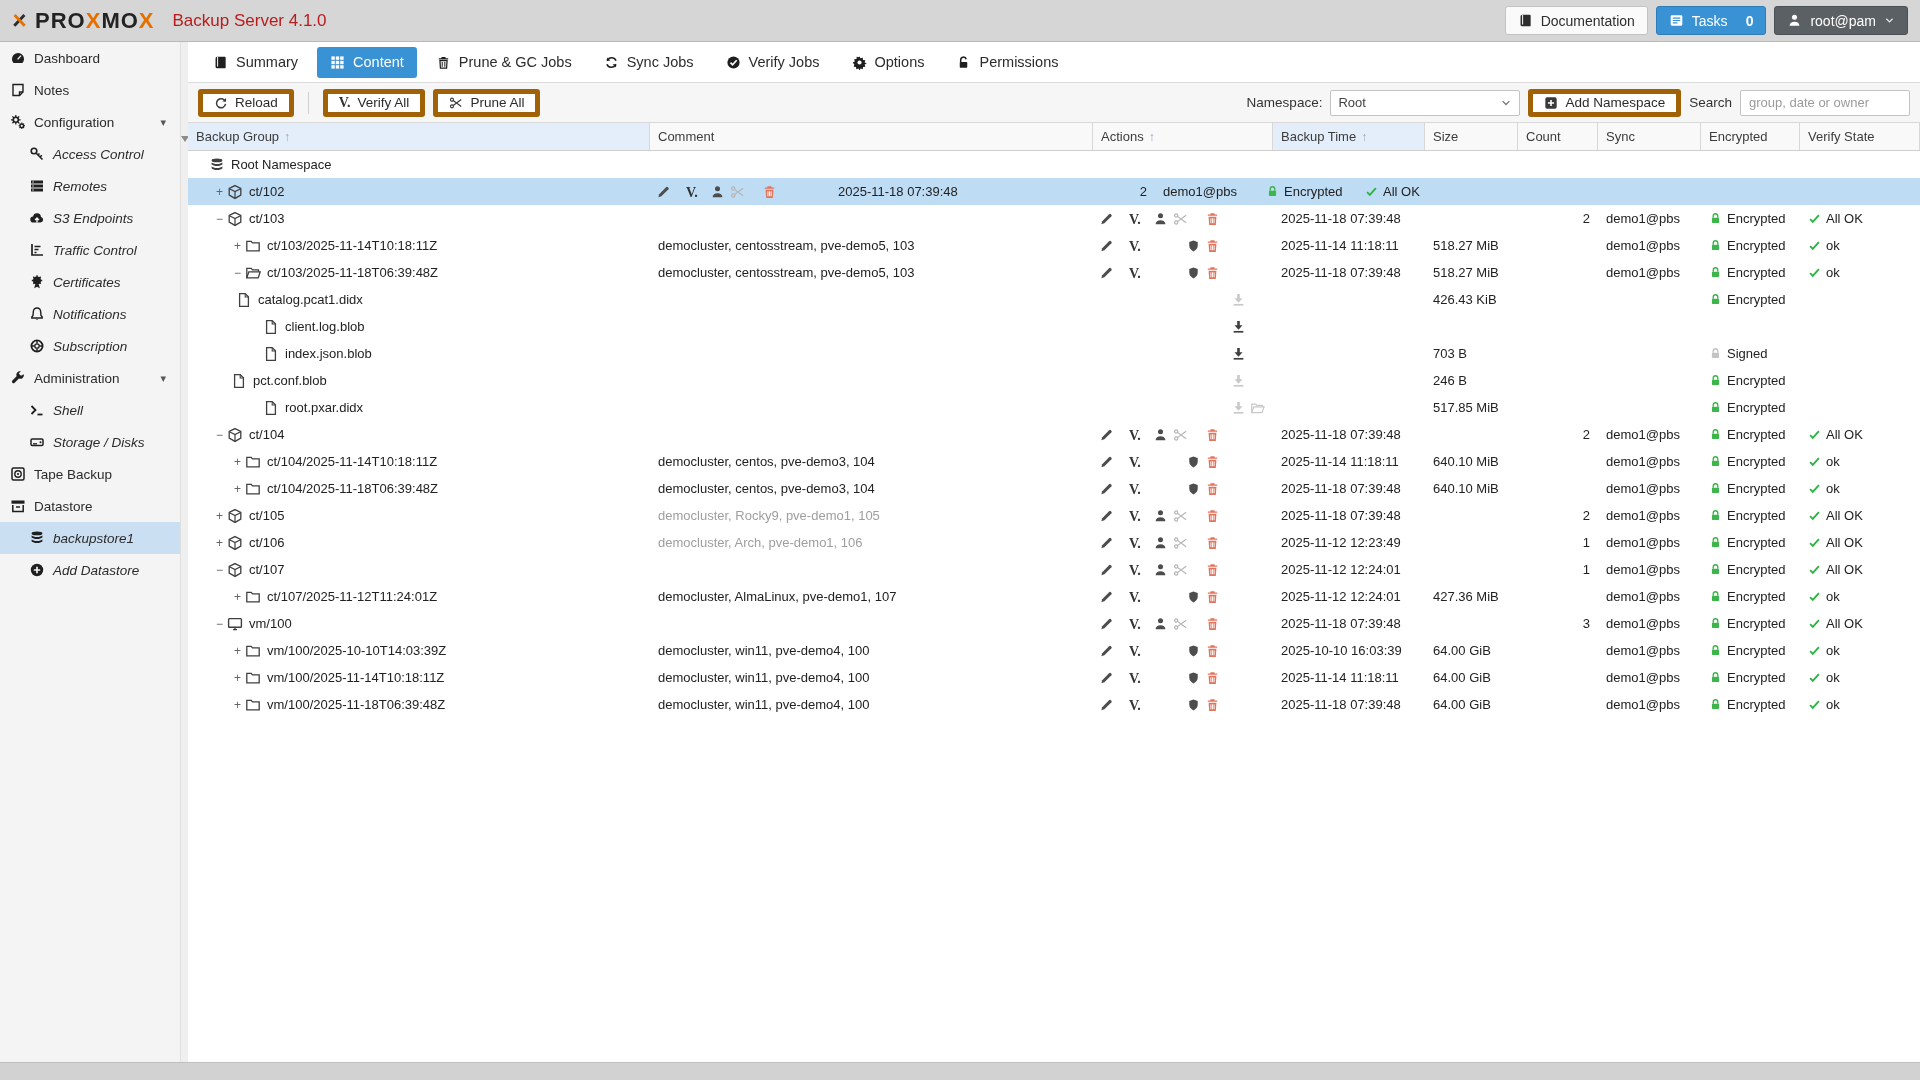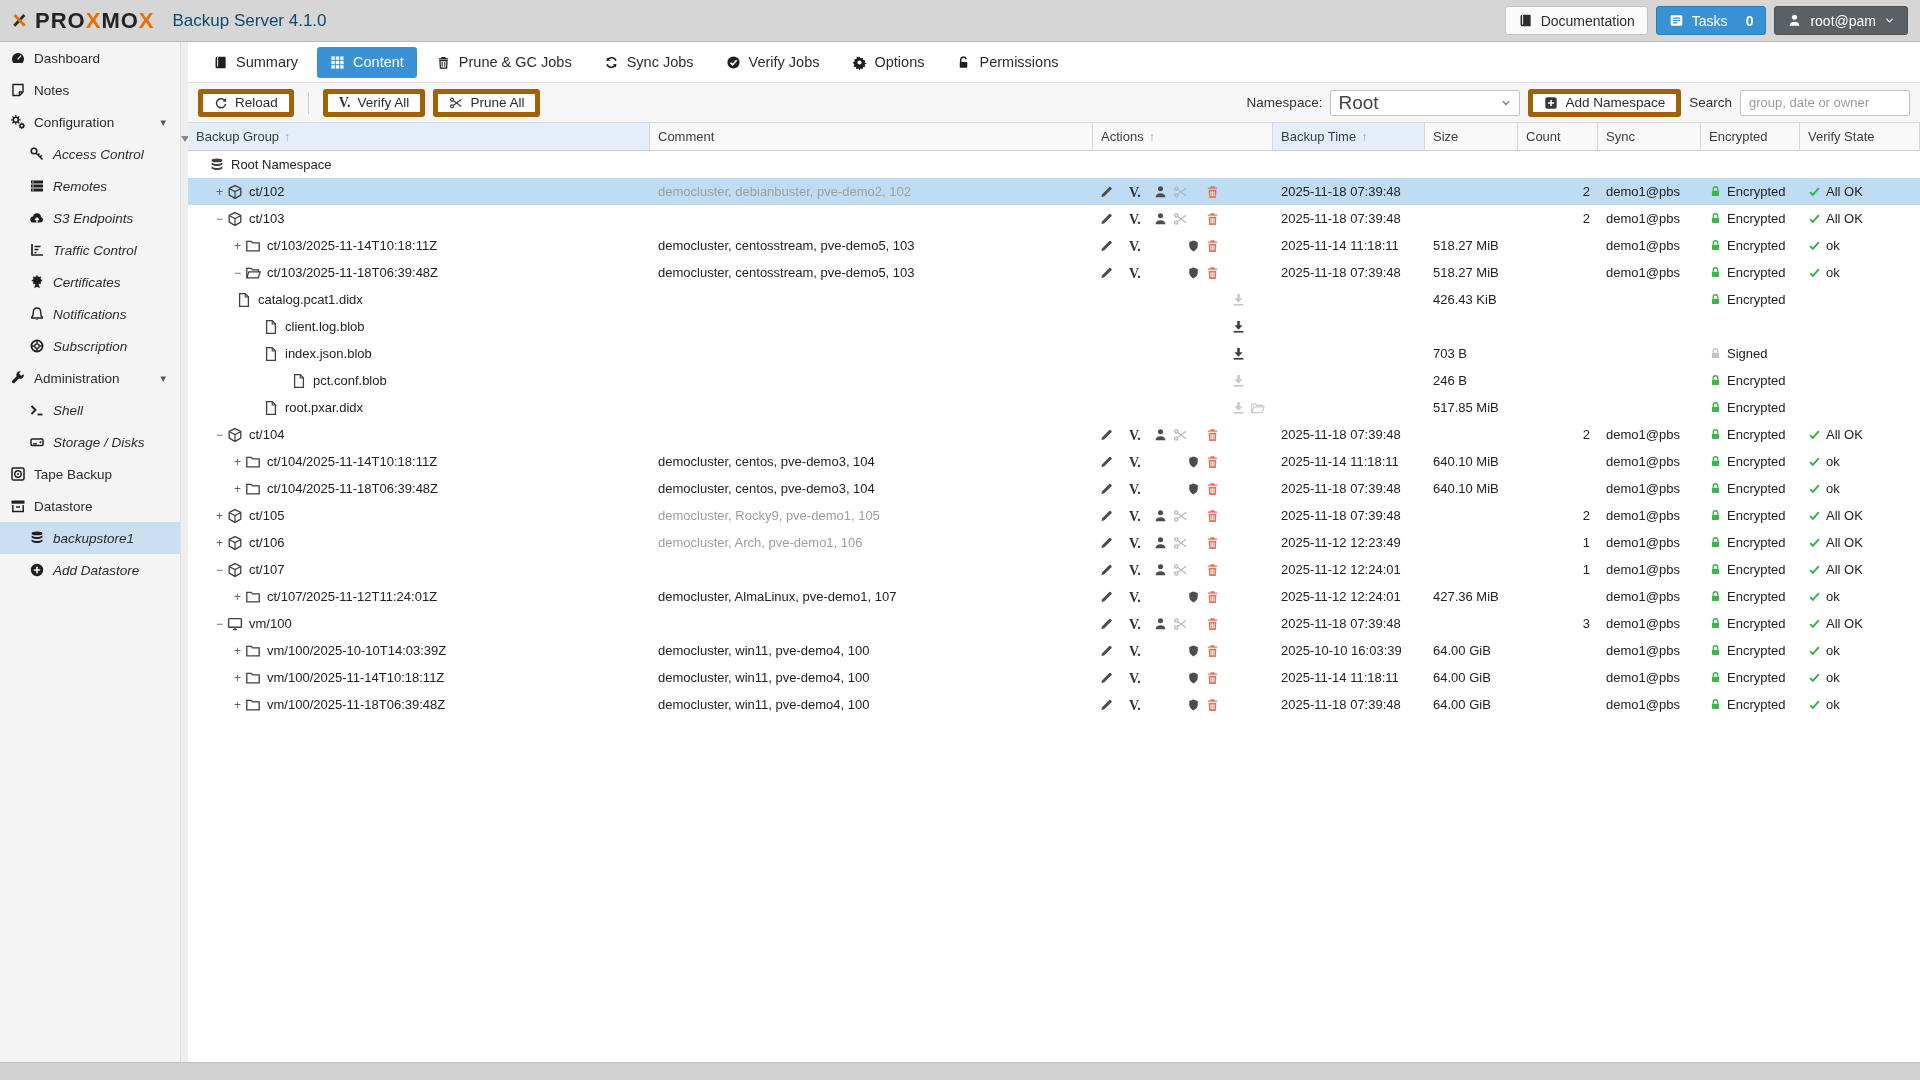--- a/index.html
+++ b/index.html
@@ -5,21 +5,21 @@
   html,body{margin:0;padding:0;background:#e8e8e8;}
   .app{position:relative;width:1920px;height:1080px;background:#fff;overflow:hidden;
        font-family:"Liberation Sans",sans-serif;-webkit-font-smoothing:antialiased;color:#222;}
   
   .tophdr{position:absolute;top:0;left:0;right:0;height:42px;background:#d6d6d6;
           border-bottom:1px solid #b9b9b9;display:flex;align-items:center;padding:0 12px;box-sizing:border-box;}
   .brand{display:flex;align-items:center;gap:8px;}
   .mark{width:27px;height:27px;display:inline-block;}
   .brandtext{font-size:22px;font-weight:bold;letter-spacing:1px;color:#232323;}
   .brandtext .bx{color:#e57000;}
-  .apptitle{font-size:17px;color:#0c4a6e;margin-left:10px;text-align:right;}
+  .apptitle{font-size:17px;color:#b91c1c;margin-left:10px;text-align:right;}
   .hright{margin-left:auto;display:flex;gap:8px;align-items:center;}
   .hbtn{display:flex;align-items:center;gap:8px;height:29px;padding:0 12px;border-radius:3px;
         font-size:14px;border:1px solid transparent;cursor:pointer;background:none;font-family:inherit;}
   .hbtn.light{background:#fafafa;border-color:#c3c3c3;color:#2e2e2e;}
   .hbtn.blue{background:#3892d4;color:#fff;border-color:#2e7cb8;}
   .hbtn.blue .cnt{margin-left:10px;font-weight:bold;}
   .hbtn.darkb{background:#5b6064;color:#fff;border-color:#4b5054;}
   .ic{display:inline-flex;width:15px;height:15px;}
   .ic svg{width:100%;height:100%;}
   .ic.car{width:11px;height:11px;opacity:.85;}
@@ -47,21 +47,21 @@
   .tab.active .ic{color:#fff;}
   .toolbar{height:39px;display:flex;align-items:center;padding:0 10px;background:#f6f6f6;border-bottom:1px solid #d9d9d9;gap:8px;}
   .tbtn{display:flex;align-items:center;gap:7px;height:28px;padding:0 11px;background:#fff;border:5px solid #a16207;
         border-radius:3px;font-size:13.5px;color:#2b2b2b;cursor:pointer;font-family:inherit;}
   .tbtn .ic{color:#3a3a3a;width:14px;height:14px;}
   .tsep{width:1px;height:22px;background:#cfcfcf;margin:0 6px;}
   .tspacer{flex:1;}
   .tlabel{font-size:13.5px;color:#333;}
   .combo{width:190px;height:26px;background:#fff;border:1px solid #c3c3c3;border-radius:2px;display:flex;
          align-items:center;padding:0 7px;box-sizing:border-box;cursor:pointer;}
-  .combo-text{font-size:19px;color:#444;flex:1;}
+  .combo-text{font-size:13px;color:#444;flex:1;}
   .combo .ic{width:12px;height:12px;color:#777;}
   .srch{width:170px;height:26px;border:1px solid #c3c3c3;border-radius:2px;padding:0 8px;font-size:13px;
         font-family:inherit;color:#333;box-sizing:border-box;background:#fff;}
   .srch::placeholder{color:#9b9b9b;}
   
   .grid-header{display:flex;height:28px;background:#f9f9f9;border-bottom:1px solid #cfcfcf;box-sizing:border-box;}
   .hcell{display:flex;align-items:center;gap:5px;padding:0 8px;font-size:13px;color:#3c3c3c;
          border-right:1px solid #d8d8d8;box-sizing:border-box;cursor:pointer;}
   .hcell.sorted{background:#e4eefa;align-items:center;}
   .hcell .arr{color:#97a6b4;font-size:12px;}
@@ -532,21 +532,20 @@
     <div class="cell namecell c0" style="padding-left:24px">
       <span class="expander">+</span>
       <span class="rowic ic">
               <svg viewBox="0 0 16 16">
                 <path d="M8 1.6l5.8 2.9v6.6L8 14.4 2.2 11.1V4.5z" fill="none" stroke="currentColor" stroke-width="1.3"></path>
                 <path d="M2.4 4.7L8 7.6l5.6-2.9M8 7.6v6.6" fill="none" stroke="currentColor" stroke-width="1.2"></path>
               </svg>
             </span>
       <span class="rowlabel">ct/102</span>
     </div>
-    <div class="cell c1 muted">democluster, debianbuster, pve-demo2, 102</div>
     <div class="cell actcell c2">
             <span class="act a-edit c-dark">
               <svg viewBox="0 0 16 16">
                 <path d="M2.5 13.5l.9-3.2 7.6-7.6a1 1 0 0 1 1.4 0l.9.9a1 1 0 0 1 0 1.4l-7.6 7.6z" fill="currentColor"></path>
               </svg>
             </span>
             <span class="act a-verify ">
               <span class="vt">V.</span>
             </span>
             <span class="act a-owner c-dark">
@@ -858,21 +857,21 @@
               <svg viewBox="0 0 16 16">
                 <path d="M5.2 7V5a2.8 2.8 0 0 1 5.6 0v2" fill="none" stroke="currentColor" stroke-width="1.7"></path>
                 <rect x="3.6" y="7" width="8.8" height="6.6" rx="1" fill="currentColor"></rect>
               </svg>
             </span>
             <span>Signed</span>
           </div>
     <div class="cell c8"></div>
   </div>
   <div class="row">
-    <div class="cell namecell c0" style="padding-left:88px">
+    <div class="cell namecell c0" style="padding-left:28px">
       <span class="expander"></span>
       <span class="rowic ic">
               <svg viewBox="0 0 16 16">
                 <path d="M3.6 1.6h5.6l3.2 3.2v9.6H3.6z" fill="none" stroke="currentColor" stroke-width="1.3"></path>
                 <path d="M9.2 1.8v3.2h3.2" fill="none" stroke="currentColor" stroke-width="1.1"></path>
               </svg>
             </span>
       <span class="rowlabel">pct.conf.blob</span>
     </div>
     <div class="cell c1"></div>

